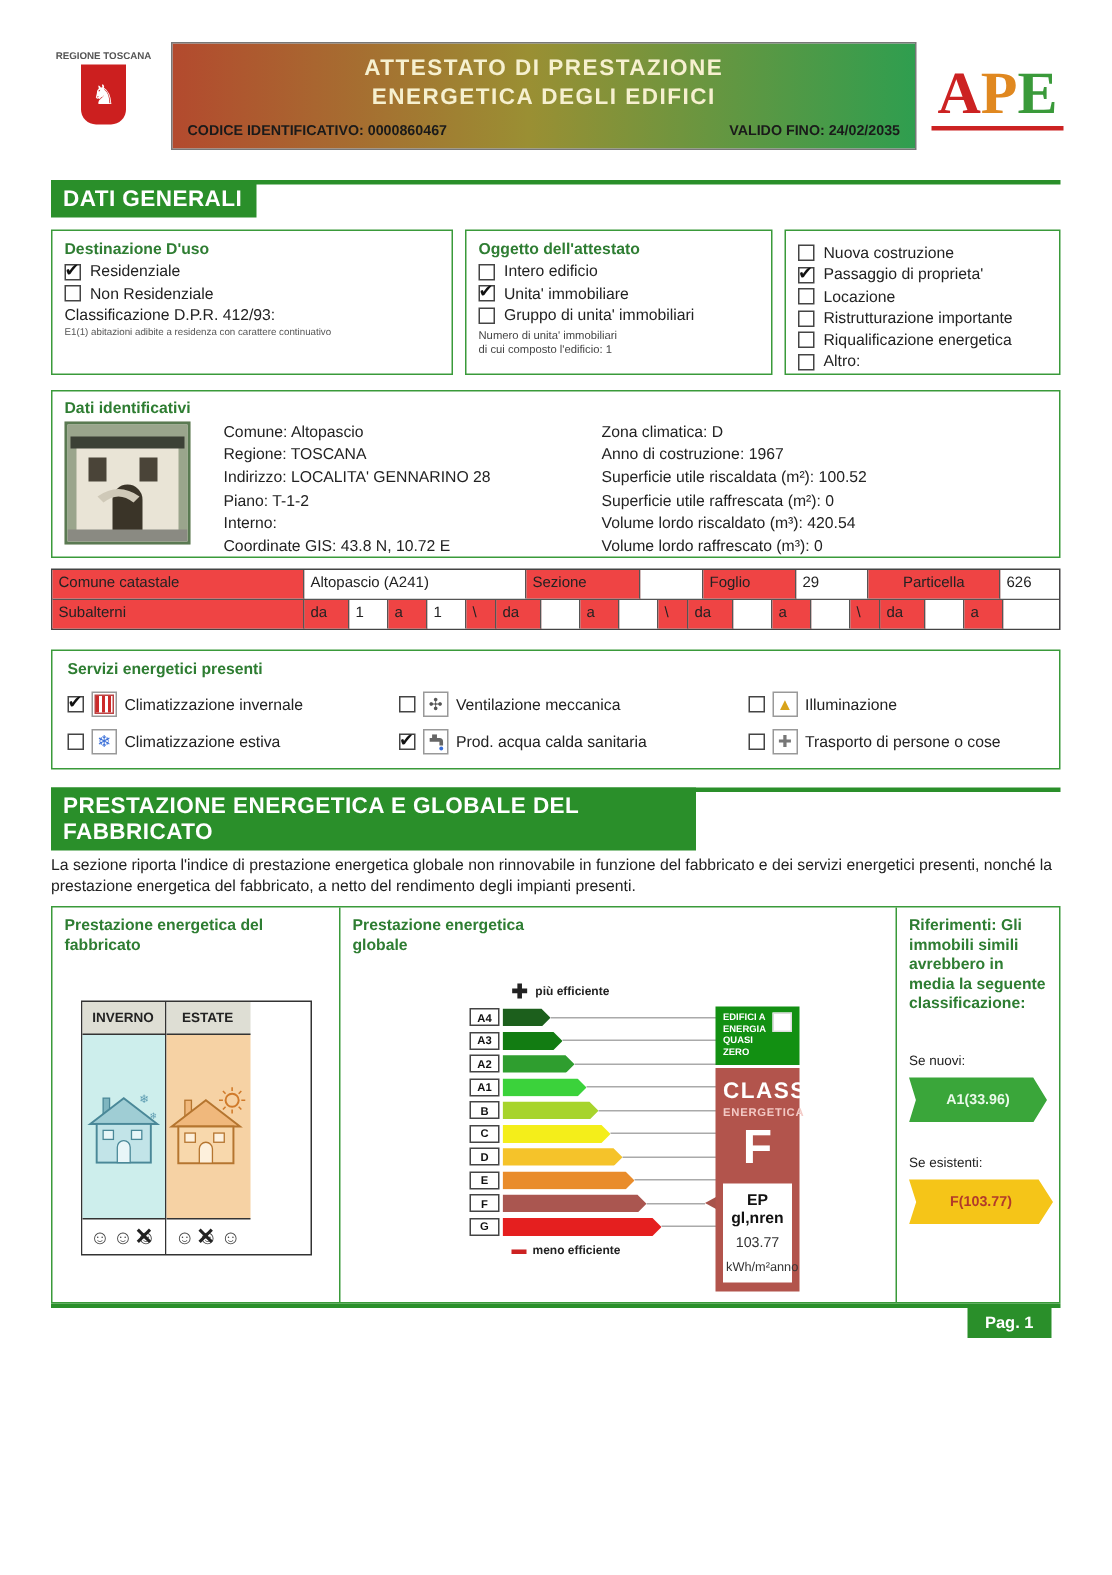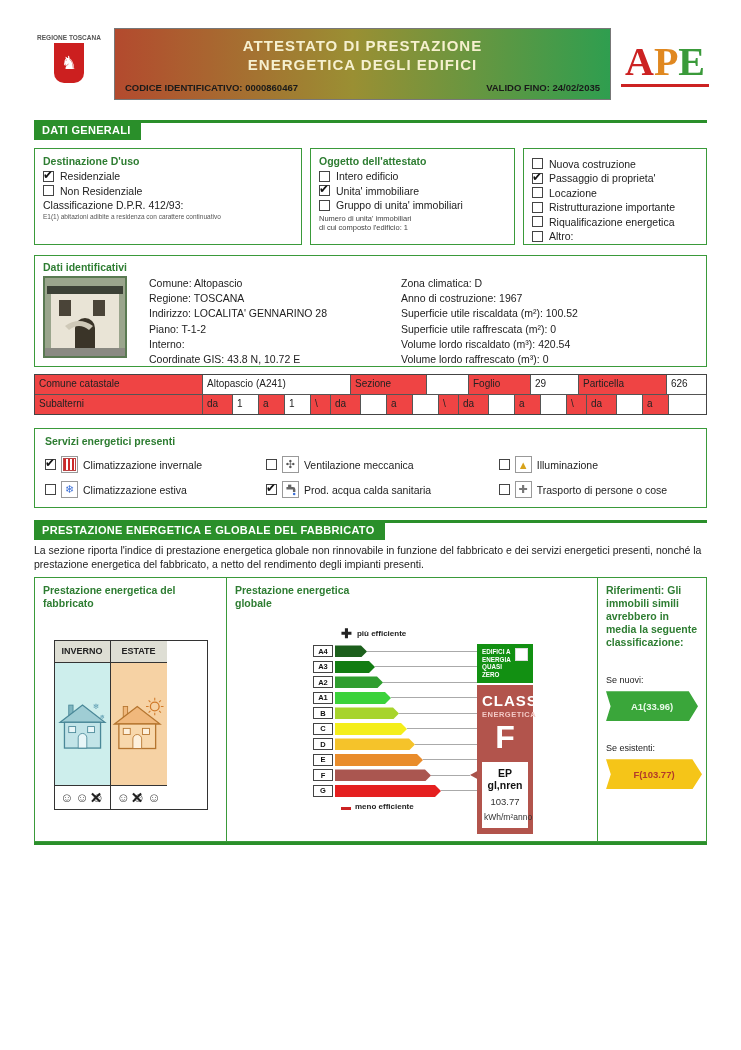--- a/index.html
+++ b/index.html
@@ -18,21 +18,21 @@
   .band-row { display:flex; justify-content:space-between; font-size:9.5px; font-weight:bold; color:#1a1a1a; }
   .ape-logo { width:86px; text-align:center; padding-top:14px; }
   .ape-letters { font-family:"Liberation Serif", serif; font-weight:bold; font-size:40px; line-height:1;
                  border-bottom:3px solid #cc2222; display:inline-block; padding:0 4px 2px; }
   .ape-a{color:#cc2222;} .ape-p{color:#e08820;} .ape-e{color:#3a9a3a;}
 
   
   .sec-head { position:relative; margin-top:8px; }
   .sec-head .sec-line { position:absolute; top:0; left:0; right:0; height:3px; background:#2a8f2a; }
   .sec-label { position:relative; display:inline-block; background:#2a8f2a; color:#fff; font-weight:bold;
-               font-size:11px; padding:4px 10px 4px 8px; letter-spacing:.3px; }
+               font-size:15px; padding:4px 10px 4px 8px; letter-spacing:.3px; }
 
   
   .gbox { border:1.5px solid #3a9a3a; background:#fff; }
   .boxes-row { display:flex; gap:8px; margin-top:8px; height:97px; }
   .gbox .btitle { color:#2e7d32; font-weight:bold; font-size:10.5px; margin-bottom:3px; }
   .b1 { width:268px; padding:6px 8px; }
   .b2 { width:205px; padding:6px 8px; }
   .b3 { flex:1; padding:6px 8px; }
   .cb-row { display:flex; align-items:center; gap:6px; margin:2.5px 0; font-size:10.5px; }
   .cb { width:11px; height:11px; border:1.5px solid #444; background:#fff; position:relative; flex:0 0 11px; }
@@ -264,21 +264,21 @@
   </div>
 
   <div class="catasto">
     <div class="crow">
       <div class="ccell g" style="flex:0 0 168px;">Comune catastale</div>
       <div class="ccell w" style="flex:0 0 148px;">Altopascio (A241)</div>
       <div class="ccell g" style="flex:0 0 76px;">Sezione</div>
       <div class="ccell w" style="flex:0 0 42px;"></div>
       <div class="ccell g" style="flex:0 0 62px;">Foglio</div>
       <div class="ccell w" style="flex:0 0 48px;">29</div>
-      <div class="ccell g" style="flex:0 0 88px;">Particella</div>
+      <div class="ccell g" style="flex:0 0 88px;text-align:center;">Particella</div>
       <div class="ccell w" style="flex:1;">626</div>
     </div>
     <div class="crow">
       <div class="ccell g" style="flex:0 0 168px;">Subalterni</div>
       <div class="ccell g" style="flex:0 0 30px;">da</div>
       <div class="ccell w" style="flex:0 0 26px;">1</div>
       <div class="ccell g" style="flex:0 0 26px;">a</div>
       <div class="ccell w" style="flex:0 0 26px;">1</div>
       <div class="ccell g" style="flex:0 0 20px;">\</div>
       <div class="ccell g" style="flex:0 0 30px;">da</div>
@@ -493,14 +493,17 @@
     <div class="mcol col-rif">
       <div class="mcol-title">Riferimenti: Gli immobili simili avrebbero in media la seguente classificazione:</div>
       <div class="rif-label rif-gap">Se nuovi:</div>
       <div class="ribbon green">A1(33.96)</div>
       <div class="rif-label" style="margin-top:22px;">Se esistenti:</div>
       <div class="ribbon yellow">F(103.77)</div>
     </div>
   </div>
 
   <div class="footer-line"></div>
+  <div class="pag-row">
+    <span class="pag-box">Pag. 1</span>
+  </div>
 
 </div>
 
 </body></html>

